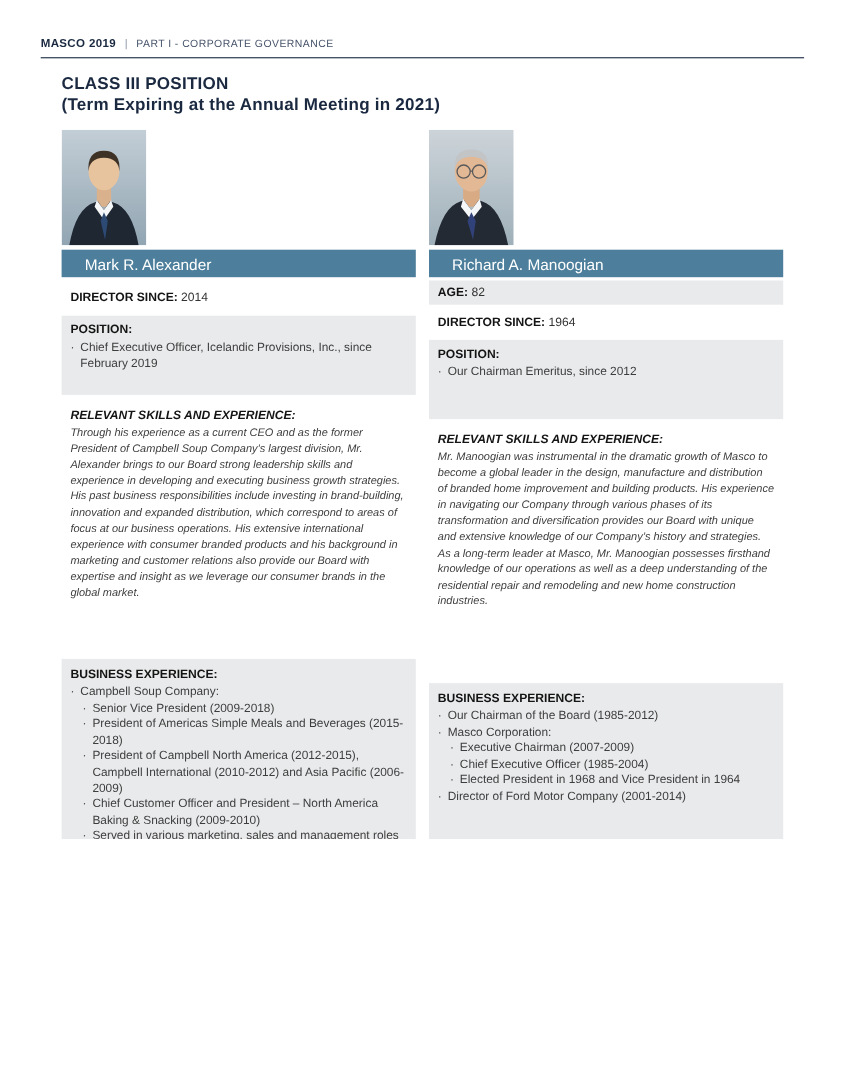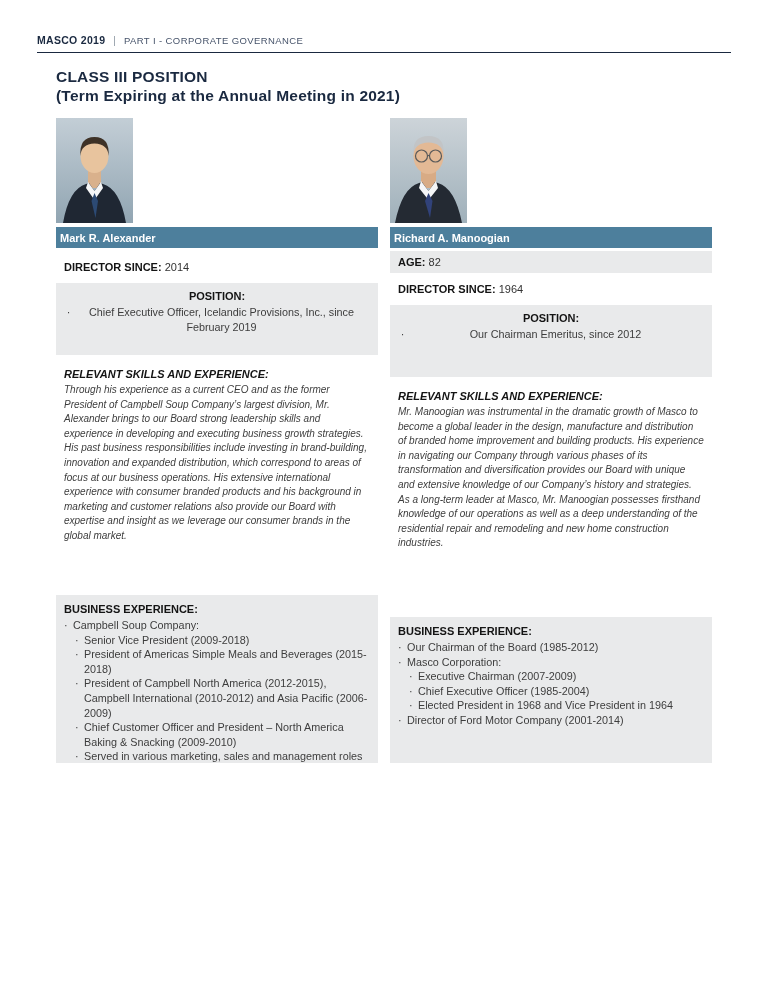--- a/index.html
+++ b/index.html
@@ -34,32 +34,32 @@
     display:grid; grid-template-columns:1fr 1fr; column-gap:12px;
     align-items:stretch;
   }
   .director{ display:flex; flex-direction:column; }
 
   .photo{ width:77px; height:105px; margin-bottom:4px; }
   .photo svg{ display:block; width:100%; height:100%; }
 
   .name-bar{
     background:var(--name-bar,#4d7f9c);
-    color:#fff; font-size:11px; font-weight:bold;
-    padding:5px 8px 4px 4px; margin-bottom:3px;
+    color:#fff; font-size:14px; font-weight:normal;
+    padding:5px 8px 4px 21px; margin-bottom:3px;
   }
 
   .row{ font-size:11px; line-height:13px; padding:5px 8px 4px 8px; color:#333; }
   .row .lbl{ font-weight:bold; color:#141414; }
   .gray{ background:var(--box-gray,#e9eaeb); }
   .row.white{ background:#fff; margin-top:5px; }
 
   .pos-box{
     background:var(--box-gray,#e9eaeb);
-    margin-top:5px; padding:6px 8px 6px 8px; min-height:72px;text-align:center;
+    margin-top:5px; padding:6px 8px 6px 8px; min-height:72px;
   }
 
   .sec-heading{
     font-size:11px; font-weight:bold; color:#141414;
     line-height:14px; margin-bottom:2px;
   }
 
   .skills{ padding:12px 8px 0 8px; min-height:240px;font-style:italic; }
   .body-text{ font-size:10px; line-height:14.6px; color:#3d3d3d; }
 

